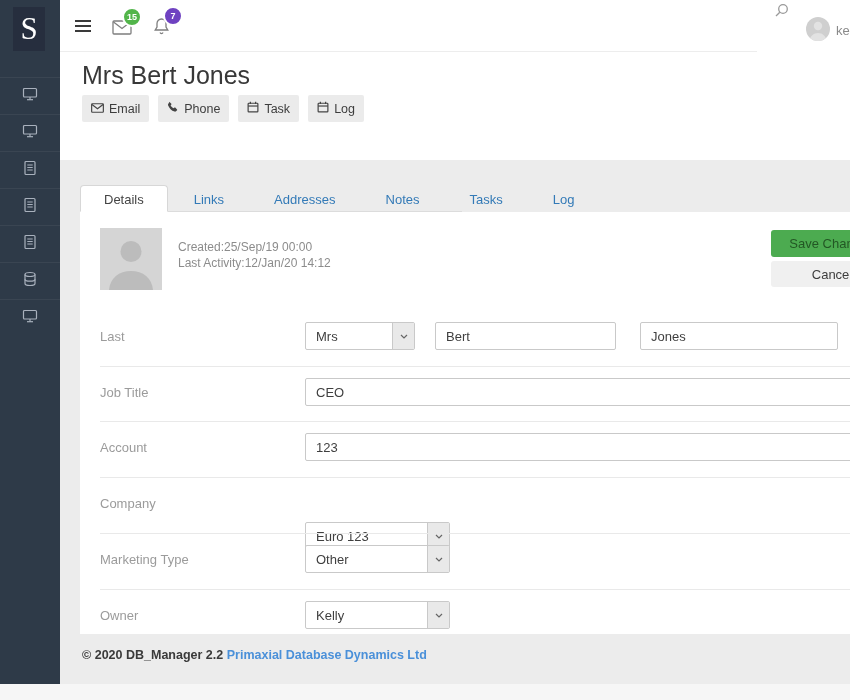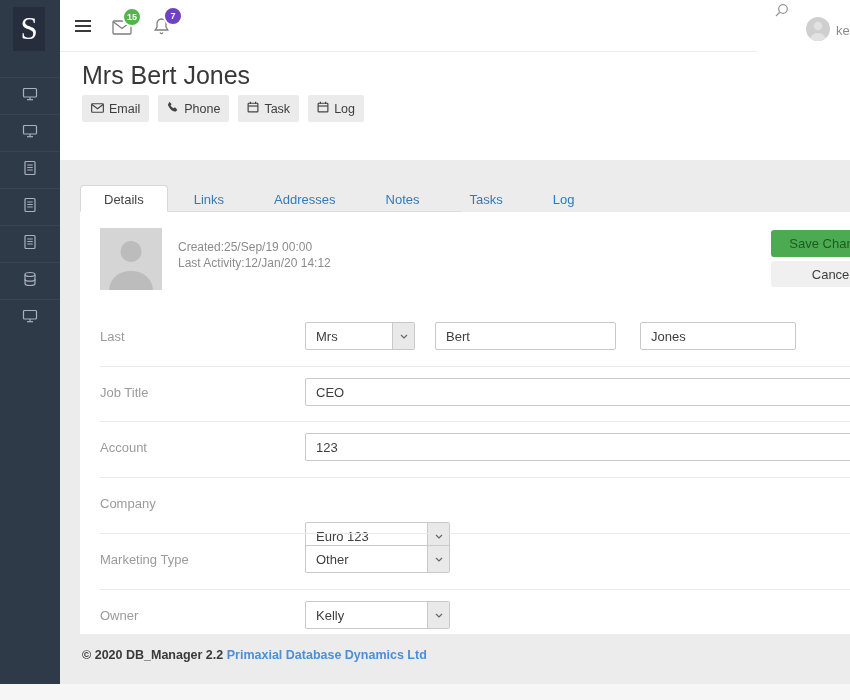--- a/index.html
+++ b/index.html
@@ -247,21 +247,21 @@
     <label class="f-label" style="top:117px;">Last</label>
     <div class="sel" style="left:225px;top:110px;width:110px;">
       <span class="sel-text">Mrs</span>
       <span class="sel-arrow">
         <svg width="8" height="5" viewBox="0 0 8 5" fill="none" stroke="currentColor" stroke-width="1.2">
             <path d="M1 1l3 3 3-3"></path>
           </svg>
       </span>
     </div>
     <input class="f-input" style="left: 355px; top: 110px; width: 181px;" value="Bert">
-    <input class="f-input" style="left: 560px; top: 110px; width: 156px;" value="Jones">
+    <input class="f-input" style="left: 560px; top: 110px; width: 198px;" value="Jones">
     <div class="divider" style="top:154px;"></div>
 
     <label class="f-label" style="top:173px;">Job Title</label>
     <input class="f-input" style="left: 225px; top: 166px; width: 560px;" value="CEO">
     <div class="divider" style="top:209px;"></div>
 
     <label class="f-label" style="top:228px;">Account</label>
     <input class="f-input" style="left: 225px; top: 221px; width: 560px;" value="123">
     <div class="divider" style="top:265px;"></div>
 

